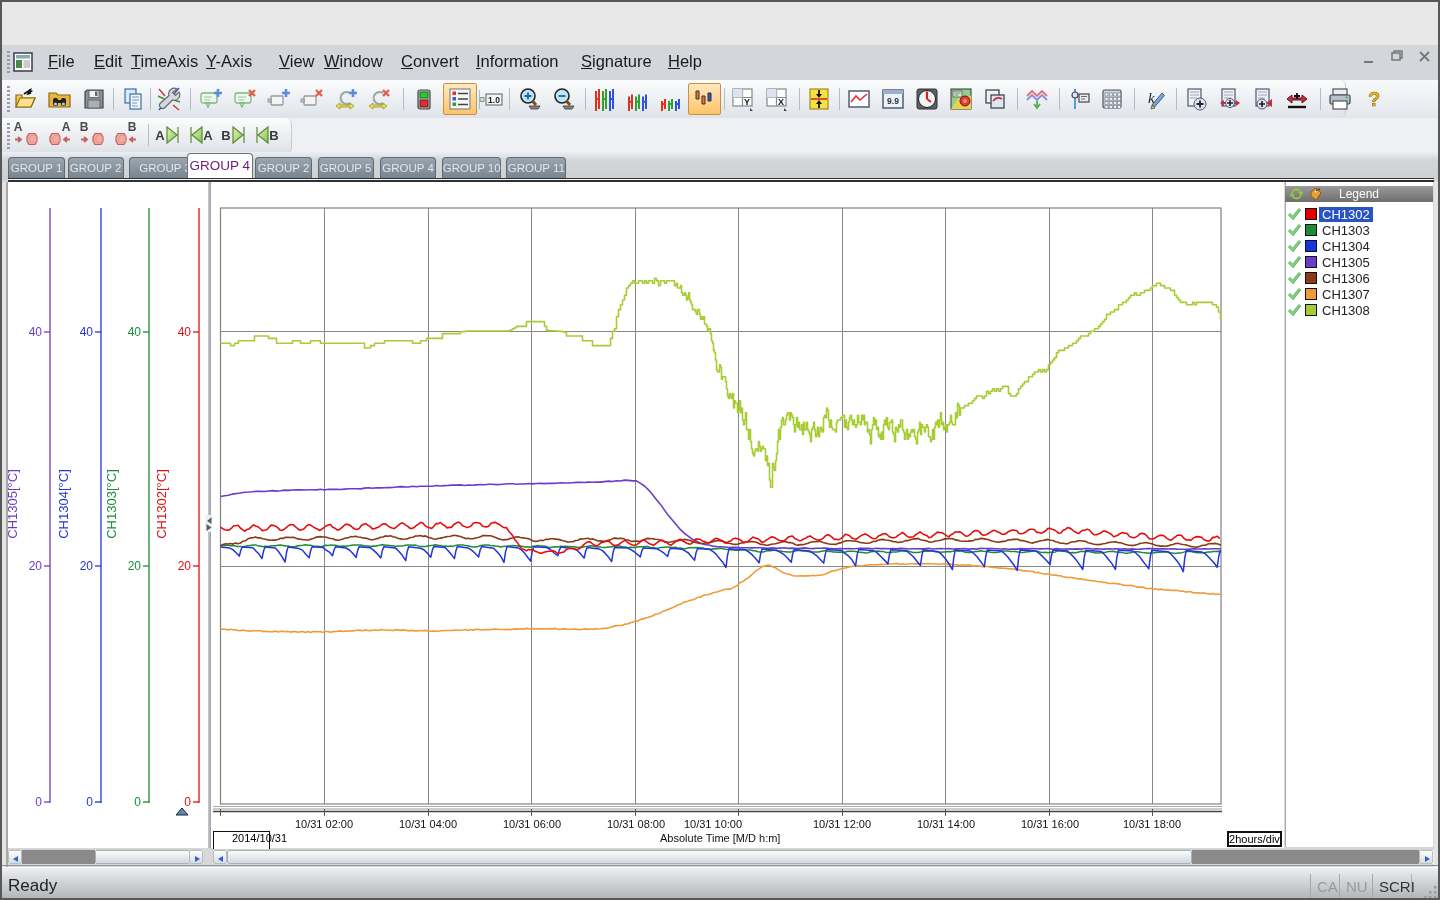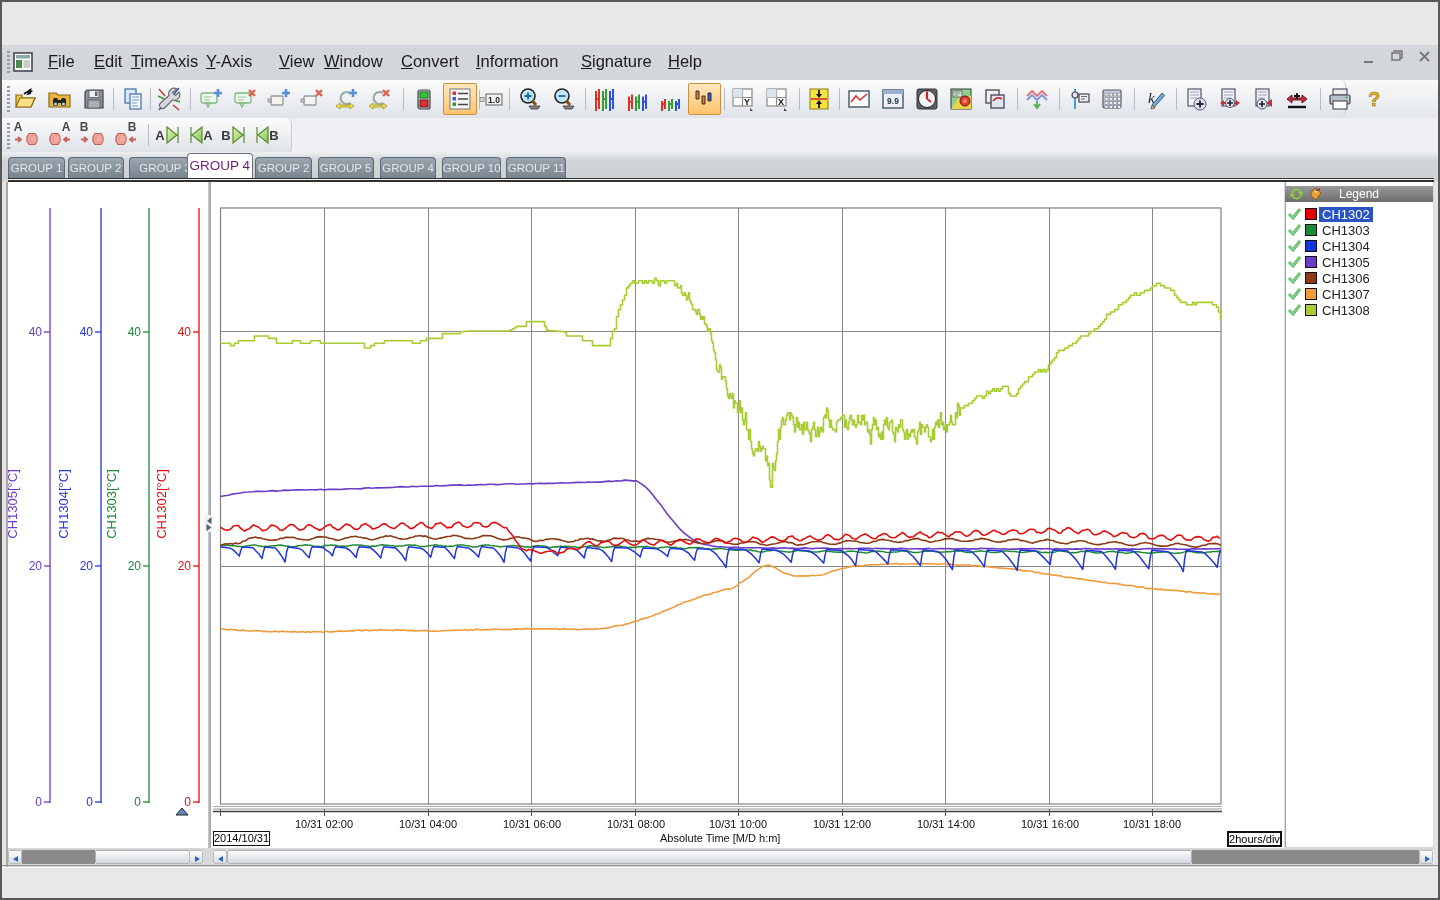--- a/index.html
+++ b/index.html
@@ -32,21 +32,21 @@
 #splitline{position:absolute;left:207.5px;top:182px;width:3px;height:666px;background:linear-gradient(90deg,#c8ccd0,#9aa0a6)}
 #splithandle{position:absolute;left:205px;top:515px;width:7px;height:17px;background:#eef1f4;border-radius:2px}
 #chartpane{position:absolute;left:213px;top:182px;width:1071px;height:666px;background:#ffffff}
 #legend{position:absolute;left:1285px;top:182px;width:148px;height:665px;background:#ffffff;border-left:1px solid #aaa}
 #leghead{position:absolute;left:1285px;top:186px;width:148px;height:16px;background:linear-gradient(#9a9a9a,#6e6e6e);color:#fff;font-size:12px;text-align:center;line-height:16px}
 .lrow{position:absolute;left:1285px;width:146px;height:16px;display:flex;align-items:center;font-size:13px;color:#222}
 .lsw{width:12px;height:12px;margin-left:3px;border:1px solid #111;display:inline-block}
 .lname{margin-left:2px;padding:0 3px;line-height:15px}
 .xlab{position:absolute;top:818px;width:80px;text-align:center;font-size:11px;color:#111}
 #abstime{position:absolute;left:660px;top:832px;font-size:11px;color:#111}
-#datebox{position:absolute;left:213px;top:831px;width:57px;height:15px;border:1px solid #111;background:#fff;font-size:11px;line-height:13px;padding-left:0}
+#datebox{position:absolute;left:213px;top:831px;width:57px;height:31px;border:1px solid #111;background:#fff;font-size:11px;line-height:13px;padding-left:18px}
 #hoursbox{position:absolute;left:1227px;top:831px;width:55px;height:16px;border:2px solid #111;background:#fff;font-size:11px;line-height:12px;text-align:center}
 
 .sb{position:absolute;height:15px;background:#f2f2f2;border-top:1px solid #d0d0d0}
 .sbtn{position:absolute;top:0;width:16px;height:14px;background:linear-gradient(#fdfdfd,#d8dde2);border:1px solid #b8bcc2;border-radius:2px}
 .sbtn:after{content:"";position:absolute}
 .thumb{position:absolute;top:0px;height:14px;background:linear-gradient(#fafbfc,#d4d9df);border:1px solid #aab0b8;border-radius:2px}
 .sbtrack{position:absolute;top:0;height:14px;background:#8a8a8a}
 .arrl{position:absolute;left:4px;top:4.5px;width:0;height:0;border-right:5px solid #2a66c8;border-top:3.5px solid transparent;border-bottom:3.5px solid transparent}
 .arrr{position:absolute;left:5px;top:4.5px;width:0;height:0;border-left:5px solid #2a66c8;border-top:3.5px solid transparent;border-bottom:3.5px solid transparent}
 
@@ -578,21 +578,21 @@
 <polyline points="220.5,547.0 229.7,548.1 232.9,549.6 236.1,552.8 239.3,556.1 240.8,550.2 242.3,547.0 252.9,547.8 255.9,550.9 259.0,554.1 262.0,558.6 263.5,551.2 265.0,546.9 275.3,548.1 278.5,551.5 281.8,556.3 285.1,562.0 286.6,552.0 288.1,546.9 299.1,548.6 302.4,550.1 305.8,554.3 309.1,557.8 310.6,550.8 312.1,546.8 323.1,547.6 326.2,550.1 329.3,552.1 332.5,555.8 334.0,550.0 335.5,546.8 346.0,548.0 349.4,550.0 352.7,553.3 356.1,557.5 357.6,550.6 359.1,546.8 370.6,547.8 374.0,550.6 377.4,553.9 380.8,558.0 382.3,550.7 383.8,546.7 395.3,547.9 398.8,551.3 402.3,555.3 405.7,560.7 407.2,551.5 408.7,546.7 420.5,548.2 423.9,549.7 427.3,553.1 430.8,557.2 432.3,550.3 433.8,546.6 445.1,547.4 448.2,550.7 451.3,554.4 454.4,558.6 455.9,550.8 457.4,546.6 468.1,547.9 471.6,550.1 475.1,553.3 478.6,557.0 480.1,550.2 481.6,546.5 493.6,548.2 497.1,551.8 500.6,555.9 504.0,562.3 505.5,552.0 507.0,546.6 518.5,548.1 521.5,549.9 524.6,553.1 527.6,557.3 530.6,561.1 532.1,551.9 533.6,546.8 546.7,547.5 550.4,549.5 554.1,553.0 557.8,555.7 559.3,550.1 560.8,547.1 573.5,548.7 577.0,550.3 580.6,553.9 584.2,558.0 585.7,551.0 587.2,547.4 599.0,548.9 602.2,550.4 605.3,553.4 608.4,556.9 611.6,561.6 613.1,552.3 614.6,547.6 627.6,548.1 630.8,549.6 633.9,551.5 637.1,554.1 640.3,556.9 641.8,550.9 643.3,547.9 656.8,548.8 660.4,550.6 664.0,553.2 667.6,556.5 669.1,550.8 670.6,548.2 682.3,549.3 685.4,551.1 688.5,553.0 691.5,556.8 694.6,560.2 696.1,552.4 697.6,548.5 710.2,549.6 713.4,551.8 716.5,554.6 719.7,558.8 722.9,562.6 726.0,567.5 727.5,555.4 729.0,548.8 745.1,549.8 748.6,551.8 752.1,554.7 755.6,558.6 759.1,562.8 760.6,553.9 762.1,549.1 777.0,550.6 780.5,552.4 784.1,554.7 787.7,558.2 791.2,562.3 792.7,553.9 794.2,549.4 809.4,550.9 813.0,553.2 816.6,555.7 820.1,559.3 823.7,563.1 825.2,554.4 826.7,549.6 841.8,550.6 845.2,553.6 848.7,556.2 852.1,560.1 855.6,565.8 857.1,555.1 858.6,549.6 872.7,550.5 875.8,551.6 878.8,554.4 881.9,557.6 884.9,560.6 887.9,564.0 889.4,554.6 890.9,549.7 906.3,550.6 909.9,553.7 913.4,556.8 916.9,561.2 920.4,565.5 921.9,555.3 923.4,549.8 938.4,551.8 941.9,554.7 945.4,558.8 948.9,563.8 952.4,569.6 953.9,556.7 955.4,549.9 970.3,551.1 973.8,553.4 977.3,557.0 980.8,561.7 984.3,566.8 985.8,555.9 987.3,550.0 1001.8,551.1 1004.9,554.0 1008.0,557.3 1011.0,561.2 1014.1,565.3 1017.2,570.4 1018.7,557.2 1020.2,550.0 1035.9,550.9 1039.5,553.6 1043.0,556.9 1046.5,560.6 1050.0,564.6 1051.5,555.2 1053.0,550.1 1067.4,550.8 1070.5,553.7 1073.6,557.0 1076.7,560.6 1079.7,564.9 1082.8,569.5 1084.3,556.9 1085.8,550.2 1101.4,551.5 1104.9,555.0 1108.4,559.2 1111.9,563.6 1115.4,569.4 1116.9,557.0 1118.4,550.3 1132.9,551.0 1136.0,553.2 1139.2,556.1 1142.4,560.5 1145.6,564.6 1148.8,568.7 1150.3,556.9 1151.8,550.3 1167.6,551.7 1170.7,553.8 1173.9,557.3 1177.0,560.9 1180.2,565.5 1183.3,571.7 1184.8,557.7 1186.3,550.4 1201.8,551.9 1204.9,553.4 1208.0,556.5 1211.1,559.8 1214.2,563.0 1217.2,567.4 1218.7,556.5 1220.2,550.5 1221.0,550.5" stroke="#2135de" stroke-width="1.5"></polyline>
 <polyline points="220.5,545.6 223.0,544.5 225.5,543.9 228.0,544.0 230.5,543.5 233.0,544.1 235.5,543.1 238.0,543.7 240.5,543.0 243.0,541.2 245.5,540.8 248.0,538.8 250.5,537.9 253.0,537.7 255.5,537.0 258.0,537.9 260.5,537.9 263.0,538.8 265.5,539.2 268.0,539.9 270.5,540.2 273.0,540.1 275.5,540.1 278.0,539.4 280.5,538.3 283.0,538.4 285.5,537.3 288.0,537.4 290.5,537.5 293.0,537.3 295.5,538.0 298.0,538.9 300.5,539.2 303.0,539.6 305.5,539.8 308.0,540.2 310.5,539.3 313.0,538.4 315.5,537.4 318.0,536.9 320.5,536.6 323.0,537.0 325.5,537.0 328.0,537.8 330.5,538.5 333.0,538.8 335.5,539.9 338.0,540.2 340.5,539.7 343.0,539.0 345.5,538.0 348.0,537.9 350.5,536.6 353.0,536.7 355.5,536.3 358.0,537.0 360.5,537.2 363.0,538.0 365.5,538.1 368.0,538.7 370.5,539.7 373.0,539.7 375.5,539.0 378.0,538.4 380.5,537.3 383.0,537.0 385.5,535.9 388.0,536.2 390.5,535.7 393.0,536.7 395.5,537.3 398.0,538.2 400.5,538.9 403.0,539.2 405.5,539.0 408.0,538.6 410.5,537.5 413.0,537.3 415.5,536.0 418.0,536.0 420.5,535.5 423.0,536.4 425.5,535.9 428.0,537.3 430.5,537.9 433.0,538.7 435.5,539.2 438.0,538.5 440.5,538.1 443.0,537.6 445.5,536.9 448.0,536.5 450.5,536.2 453.0,535.4 455.5,535.5 458.0,535.9 460.5,536.6 463.0,537.5 465.5,538.6 468.0,538.3 470.5,538.8 473.0,538.8 475.5,538.0 478.0,537.5 480.5,536.7 483.0,535.5 485.5,535.6 488.0,535.8 490.5,535.8 493.0,536.5 495.5,537.5 498.0,538.6 500.5,539.2 503.0,539.9 505.5,539.6 508.0,539.5 510.5,538.2 513.0,538.0 515.5,537.0 518.0,536.8 520.5,537.5 523.0,537.9 525.5,538.2 528.0,538.6 530.5,539.5 533.0,541.0 535.5,541.4 538.0,541.1 540.5,540.3 543.0,540.6 545.5,539.4 548.0,539.4 550.5,538.7 553.0,538.8 555.5,539.1 558.0,539.4 560.5,539.9 563.0,540.7 565.5,541.3 568.0,542.2 570.5,541.7 573.0,541.8 575.5,540.5 578.0,540.2 580.5,538.8 583.0,539.0 585.5,538.5 588.0,538.3 590.5,539.2 593.0,538.9 595.5,540.0 598.0,541.0 600.5,540.9 603.0,541.4 605.5,541.3 608.0,540.2 610.5,539.9 613.0,538.4 615.5,538.1 618.0,538.6 620.5,538.2 623.0,538.5 625.5,539.7 628.0,540.0 630.5,541.0 633.0,541.4 635.5,541.0 638.0,541.4 640.5,541.1 643.0,540.3 645.5,538.9 648.0,538.4 650.5,538.7 653.0,538.7 655.5,539.3 658.0,539.5 660.5,540.2 663.0,540.9 665.5,541.8 668.0,542.2 670.5,542.0 673.0,541.5 675.5,541.0 678.0,540.6 680.5,540.2 683.0,539.7 685.5,539.4 688.0,540.1 690.5,540.5 693.0,541.8 695.5,542.4 698.0,543.1 700.5,543.4 703.0,543.5 705.5,542.8 708.0,543.1 710.5,542.4 713.0,541.8 715.5,541.0 718.0,540.5 720.5,541.0 723.0,541.3 725.5,542.3 728.0,543.3 730.5,543.5 733.0,544.3 735.5,544.4 738.0,544.1 740.5,543.2 743.0,542.7 745.5,542.0 748.0,541.9 750.5,541.8 753.0,541.6 755.5,542.0 758.0,543.0 760.5,544.4 763.0,544.4 765.5,545.1 768.0,545.3 770.5,544.5 773.0,544.0 775.5,543.7 778.0,543.0 780.5,542.5 783.0,541.4 785.5,541.6 788.0,542.6 790.5,542.5 793.0,543.3 795.5,544.7 798.0,545.1 800.5,544.6 803.0,544.7 805.5,544.0 808.0,543.3 810.5,542.2 813.0,541.7 815.5,541.8 818.0,541.4 820.5,541.4 823.0,542.4 825.5,543.1 828.0,543.7 830.5,544.2 833.0,544.2 835.5,544.4 838.0,543.4 840.5,542.9 843.0,541.8 845.5,540.9 848.0,540.8 850.5,540.8 853.0,541.0 855.5,541.1 858.0,541.8 860.5,542.6 863.0,542.7 865.5,543.3 868.0,543.2 870.5,542.8 873.0,541.4 875.5,541.5 878.0,540.2 880.5,539.6 883.0,539.4 885.5,540.0 888.0,540.2 890.5,540.7 893.0,541.6 895.5,541.7 898.0,542.5 900.5,542.1 903.0,541.8 905.5,540.6 908.0,540.6 910.5,539.7 913.0,538.9 915.5,538.9 918.0,538.4 920.5,539.8 923.0,540.2 925.5,540.6 928.0,541.6 930.5,542.2 933.0,541.7 935.5,541.0 938.0,540.7 940.5,540.2 943.0,539.4 945.5,538.9 948.0,538.6 950.5,538.5 953.0,538.8 955.5,539.9 958.0,540.4 960.5,541.0 963.0,541.3 965.5,541.2 968.0,541.1 970.5,540.9 973.0,540.8 975.5,539.2 978.0,539.5 980.5,538.4 983.0,538.6 985.5,539.1 988.0,539.5 990.5,540.6 993.0,541.3 995.5,541.8 998.0,542.3 1000.5,541.9 1003.0,541.4 1005.5,541.3 1008.0,539.9 1010.5,540.0 1013.0,539.4 1015.5,539.4 1018.0,539.2 1020.5,540.6 1023.0,540.6 1025.5,541.3 1028.0,541.9 1030.5,542.7 1033.0,543.1 1035.5,542.0 1038.0,541.6 1040.5,540.7 1043.0,540.5 1045.5,539.9 1048.0,539.4 1050.5,540.3 1053.0,540.5 1055.5,541.7 1058.0,542.3 1060.5,543.3 1063.0,543.2 1065.5,543.8 1068.0,543.6 1070.5,542.3 1073.0,541.7 1075.5,541.8 1078.0,540.7 1080.5,540.7 1083.0,541.0 1085.5,541.4 1088.0,542.7 1090.5,543.2 1093.0,544.0 1095.5,544.5 1098.0,544.6 1100.5,544.4 1103.0,543.7 1105.5,543.5 1108.0,542.6 1110.5,542.3 1113.0,542.0 1115.5,541.8 1118.0,542.6 1120.5,542.7 1123.0,543.6 1125.5,544.4 1128.0,545.1 1130.5,545.2 1133.0,545.6 1135.5,544.9 1138.0,544.2 1140.5,543.3 1143.0,543.0 1145.5,542.5 1148.0,543.0 1150.5,543.5 1153.0,544.1 1155.5,545.3 1158.0,545.6 1160.5,546.1 1163.0,546.1 1165.5,546.2 1168.0,545.9 1170.5,544.9 1173.0,544.5 1175.5,543.5 1178.0,543.3 1180.5,544.0 1183.0,544.5 1185.5,544.7 1188.0,545.4 1190.5,546.4 1193.0,546.7 1195.5,547.3 1198.0,546.9 1200.5,546.0 1203.0,545.3 1205.5,545.2 1208.0,544.0 1210.5,543.5 1213.0,543.6 1215.5,543.4 1218.0,544.1 1220.5,545.1" stroke="#8a3a14" stroke-width="1.6"></polyline>
 <polyline points="220.5,527.1 222.7,528.7 224.9,529.7 227.1,530.1 229.3,530.0 231.5,528.2 233.7,525.7 235.9,525.7 238.1,525.3 240.3,528.0 242.5,529.6 244.7,531.2 246.9,529.5 249.1,528.9 251.3,526.8 253.5,524.9 255.7,526.0 257.9,526.7 260.1,528.5 262.3,530.6 264.5,530.2 266.7,529.8 268.9,527.5 271.1,525.1 273.3,525.4 275.5,526.1 277.7,527.6 279.9,529.9 282.1,530.5 284.3,529.1 286.5,527.3 288.7,525.5 290.9,524.5 293.1,524.7 295.3,526.7 297.5,528.5 299.7,530.1 301.9,529.7 304.1,528.8 306.3,526.2 308.5,524.6 310.7,525.2 312.9,526.6 315.1,528.1 317.3,528.9 319.5,530.5 321.7,529.3 323.9,527.6 326.1,525.9 328.3,524.9 330.5,524.5 332.7,527.2 334.9,528.2 337.1,529.9 339.3,529.6 341.5,527.9 343.7,525.8 345.9,524.2 348.1,524.4 350.3,525.4 352.5,527.5 354.7,529.0 356.9,529.4 359.1,528.6 361.3,525.5 363.5,524.4 365.7,523.5 367.9,525.3 370.1,526.4 372.3,528.9 374.5,528.8 376.7,527.7 378.9,527.0 381.1,525.0 383.3,523.9 385.5,523.9 387.7,525.7 389.9,527.2 392.1,528.0 394.3,528.6 396.5,526.8 398.7,525.1 400.9,523.2 403.1,523.0 405.3,524.9 407.5,526.1 409.7,528.1 411.9,528.6 414.1,527.6 416.3,525.5 418.5,524.1 420.7,522.4 422.9,523.0 425.1,525.7 427.3,527.1 429.5,527.7 431.7,528.4 433.9,526.2 436.1,523.6 438.3,523.6 440.5,522.5 442.7,524.5 444.9,525.7 447.1,527.9 449.3,527.4 451.5,527.4 453.7,524.5 455.9,523.3 458.1,522.1 460.3,523.1 462.5,525.7 464.7,526.4 466.9,527.6 469.1,526.9 471.3,525.7 473.5,523.1 475.7,522.5 477.9,522.8 480.1,523.3 482.3,525.9 484.5,526.7 486.7,526.9 488.9,526.1 491.1,523.2 493.3,522.6 495.5,522.4 497.7,523.7 499.9,524.8 502.1,526.6 504.3,527.7 506.5,527.6 508.7,531.2 510.9,533.5 513.1,536.3 515.3,540.3 517.5,542.7 519.7,546.4 521.9,548.7 524.1,549.6 526.3,550.8 528.5,549.4 530.7,550.0 532.9,549.7 535.1,551.3 537.3,551.9 539.5,553.1 541.7,553.2 543.9,552.2 546.1,551.7 548.3,551.3 550.5,551.3 552.7,550.6 554.9,551.4 557.1,553.1 559.3,553.3 561.5,552.5 563.7,552.1 565.9,549.9 568.1,548.6 570.3,548.5 572.5,548.3 574.7,548.9 576.9,549.7 579.1,548.8 581.3,547.2 583.5,544.8 585.7,543.0 587.9,541.9 590.1,541.8 592.3,543.7 594.5,545.2 596.7,546.1 598.9,544.7 601.1,542.7 603.3,542.2 605.5,541.4 607.7,541.1 609.9,542.0 612.1,544.2 614.3,545.4 616.5,545.2 618.7,544.5 620.9,542.8 623.1,541.4 625.3,540.2 627.5,542.3 629.7,543.7 631.9,544.8 634.1,545.6 636.3,544.8 638.5,543.4 640.7,541.6 642.9,539.9 645.1,540.6 647.3,542.4 649.5,543.7 651.7,544.6 653.9,545.2 656.1,543.3 658.3,541.7 660.5,540.4 662.7,540.3 664.9,542.0 667.1,542.8 669.3,544.7 671.5,544.9 673.7,543.2 675.9,541.4 678.1,540.1 680.3,539.2 682.5,540.8 684.7,542.0 686.9,543.2 689.1,544.1 691.3,543.7 693.5,541.8 695.7,539.1 697.9,539.0 700.1,539.3 702.3,540.9 704.5,541.5 706.7,542.6 708.9,542.9 711.1,541.6 713.3,540.0 715.5,538.3 717.7,538.7 719.9,539.7 722.1,540.5 724.3,542.8 726.5,543.1 728.7,541.5 730.9,540.9 733.1,538.7 735.3,538.3 737.5,538.8 739.7,539.5 741.9,541.1 744.1,542.9 746.3,541.8 748.5,541.2 750.7,539.2 752.9,537.0 755.1,538.1 757.3,538.5 759.5,539.9 761.7,542.1 763.9,542.0 766.1,540.2 768.3,538.9 770.5,537.3 772.7,536.9 774.9,537.8 777.1,539.1 779.3,540.5 781.5,540.9 783.7,540.9 785.9,539.5 788.1,537.1 790.3,536.4 792.5,536.0 794.7,538.5 796.9,539.3 799.1,540.7 801.3,540.5 803.5,538.9 805.7,538.2 807.9,536.7 810.1,535.9 812.3,537.4 814.5,538.8 816.7,539.8 818.9,540.1 821.1,539.4 823.3,538.1 825.5,535.8 827.7,534.7 829.9,535.6 832.1,537.2 834.3,539.4 836.5,539.3 838.7,539.8 840.9,538.6 843.1,536.8 845.3,534.3 847.5,534.8 849.7,535.7 851.9,538.1 854.1,538.7 856.3,539.2 858.5,537.4 860.7,535.9 862.9,534.8 865.1,533.9 867.3,535.0 869.5,536.4 871.7,538.1 873.9,538.7 876.1,538.5 878.3,536.1 880.5,535.3 882.7,534.0 884.9,533.5 887.1,534.5 889.3,536.7 891.5,537.6 893.7,537.7 895.9,537.2 898.1,535.4 900.3,534.1 902.5,532.4 904.7,534.2 906.9,536.1 909.1,537.4 911.3,537.0 913.5,536.8 915.7,534.7 917.9,533.4 920.1,531.9 922.3,533.6 924.5,534.7 926.7,535.4 928.9,537.6 931.1,537.2 933.3,535.3 935.5,533.7 937.7,532.0 939.9,532.7 942.1,532.6 944.3,534.2 946.5,535.6 948.7,536.8 950.9,534.8 953.1,533.7 955.3,531.9 957.5,532.0 959.7,531.7 961.9,533.2 964.1,534.9 966.3,536.3 968.5,535.7 970.7,534.2 972.9,531.8 975.1,530.6 977.3,530.5 979.5,531.9 981.7,534.4 983.9,535.3 986.1,534.7 988.3,533.5 990.5,532.1 992.7,530.6 994.9,530.3 997.1,531.8 999.3,532.4 1001.5,534.0 1003.7,534.4 1005.9,533.5 1008.1,531.8 1010.3,530.8 1012.5,530.1 1014.7,530.3 1016.9,530.7 1019.1,533.5 1021.3,533.8 1023.5,533.2 1025.7,532.0 1027.9,530.3 1030.1,529.2 1032.3,529.3 1034.5,529.7 1036.7,532.4 1038.9,532.4 1041.1,533.2 1043.3,532.3 1045.5,531.0 1047.7,528.6 1049.9,528.2 1052.1,529.3 1054.3,529.9 1056.5,531.3 1058.7,533.2 1060.9,533.0 1063.1,530.2 1065.3,529.4 1067.5,527.6 1069.7,528.0 1071.9,529.5 1074.1,531.4 1076.3,532.5 1078.5,533.6 1080.7,531.6 1082.9,530.2 1085.1,530.1 1087.3,529.3 1089.5,529.9 1091.7,532.9 1093.9,534.6 1096.1,534.8 1098.3,534.0 1100.5,533.2 1102.7,531.3 1104.9,531.1 1107.1,532.0 1109.3,533.1 1111.5,534.5 1113.7,536.7 1115.9,536.0 1118.1,535.0 1120.3,533.4 1122.5,532.4 1124.7,533.3 1126.9,533.3 1129.1,536.1 1131.3,537.2 1133.5,537.8 1135.7,537.2 1137.9,535.8 1140.1,533.7 1142.3,533.4 1144.5,533.9 1146.7,535.7 1148.9,538.4 1151.1,539.0 1153.3,538.9 1155.5,537.8 1157.7,536.2 1159.9,535.4 1162.1,535.3 1164.3,536.0 1166.5,538.1 1168.7,539.4 1170.9,540.3 1173.1,538.7 1175.3,536.9 1177.5,535.2 1179.7,535.0 1181.9,535.8 1184.1,538.4 1186.3,540.0 1188.5,539.7 1190.7,540.5 1192.9,538.4 1195.1,537.1 1197.3,536.6 1199.5,536.9 1201.7,537.2 1203.9,539.8 1206.1,540.4 1208.3,541.2 1210.5,540.2 1212.7,537.3 1214.9,537.4 1217.1,536.2 1219.3,538.1" stroke="#e40e0e" stroke-width="1.6"></polyline>
 </g>
 <path d="M176,815 L188,815 L182,808 Z" fill="#5b87c5" stroke="#222" stroke-width="1"></path>
     </svg>
 <div class="xlab" style="left:284px">10/31 02:00</div>
 <div class="xlab" style="left:388px">10/31 04:00</div>
 <div class="xlab" style="left:492px">10/31 06:00</div>
 <div class="xlab" style="left:596px">10/31 08:00</div>
-<div class="xlab" style="left:698px">10/31 10:00</div>
+<div class="xlab" style="left:673px">10/31 10:00</div>
 <div class="xlab" style="left:802px">10/31 12:00</div>
 <div class="xlab" style="left:906px">10/31 14:00</div>
 <div class="xlab" style="left:1010px">10/31 16:00</div>
 <div class="xlab" style="left:1112px">10/31 18:00</div>
 <div id="abstime">Absolute Time [M/D h:m]</div>
 <div id="datebox">2014/10/31</div>
 <div id="hoursbox">2hours/div</div>
 
 <div class="sb" style="left:8px;top:849px;width:195px">
   <div class="sbtn" style="left:0;width:14px">
@@ -608,12 +608,29 @@
 <div class="sb" style="left:213px;top:849px;width:1221px">
   <div class="sbtn" style="left:0;width:14px">
         <div class="arrl"></div>
       </div>
   <div class="thumb" style="left:14px;width:965px"></div>
   <div class="sbtrack" style="left:979px;width:227px"></div>
   <div class="sbtn" style="left:1206px;width:14px">
         <div class="arrr"></div>
       </div>
 </div>
+<div id="status">
+  <div class="ready">Ready</div>
+  <div class="cell" style="left:1310px;width:29px">CA</div>
+  <div class="cell" style="left:1339px;width:33px">NU</div>
+  <div class="cell" style="left:1372px;width:39px;color:#333">SCRI</div>
+  <div class="cell" style="left:1411px;width:29px;border-left:1px solid #b0b0b0"></div>
+<svg style="position:absolute;left:1424px;top:18px" width="14" height="13" viewBox="0 0 14 13">
+<g fill="#9a9a9a">
+          <rect x="10" y="0" width="2.5" height="2.5"></rect>
+          <rect x="10" y="5" width="2.5" height="2.5"></rect>
+          <rect x="10" y="10" width="2.5" height="2.5"></rect>
+          <rect x="5" y="5" width="2.5" height="2.5"></rect>
+          <rect x="5" y="10" width="2.5" height="2.5"></rect>
+          <rect x="0" y="10" width="2.5" height="2.5"></rect>
+        </g>
+      </svg>
+</div>
 </div>
 </body></html>

